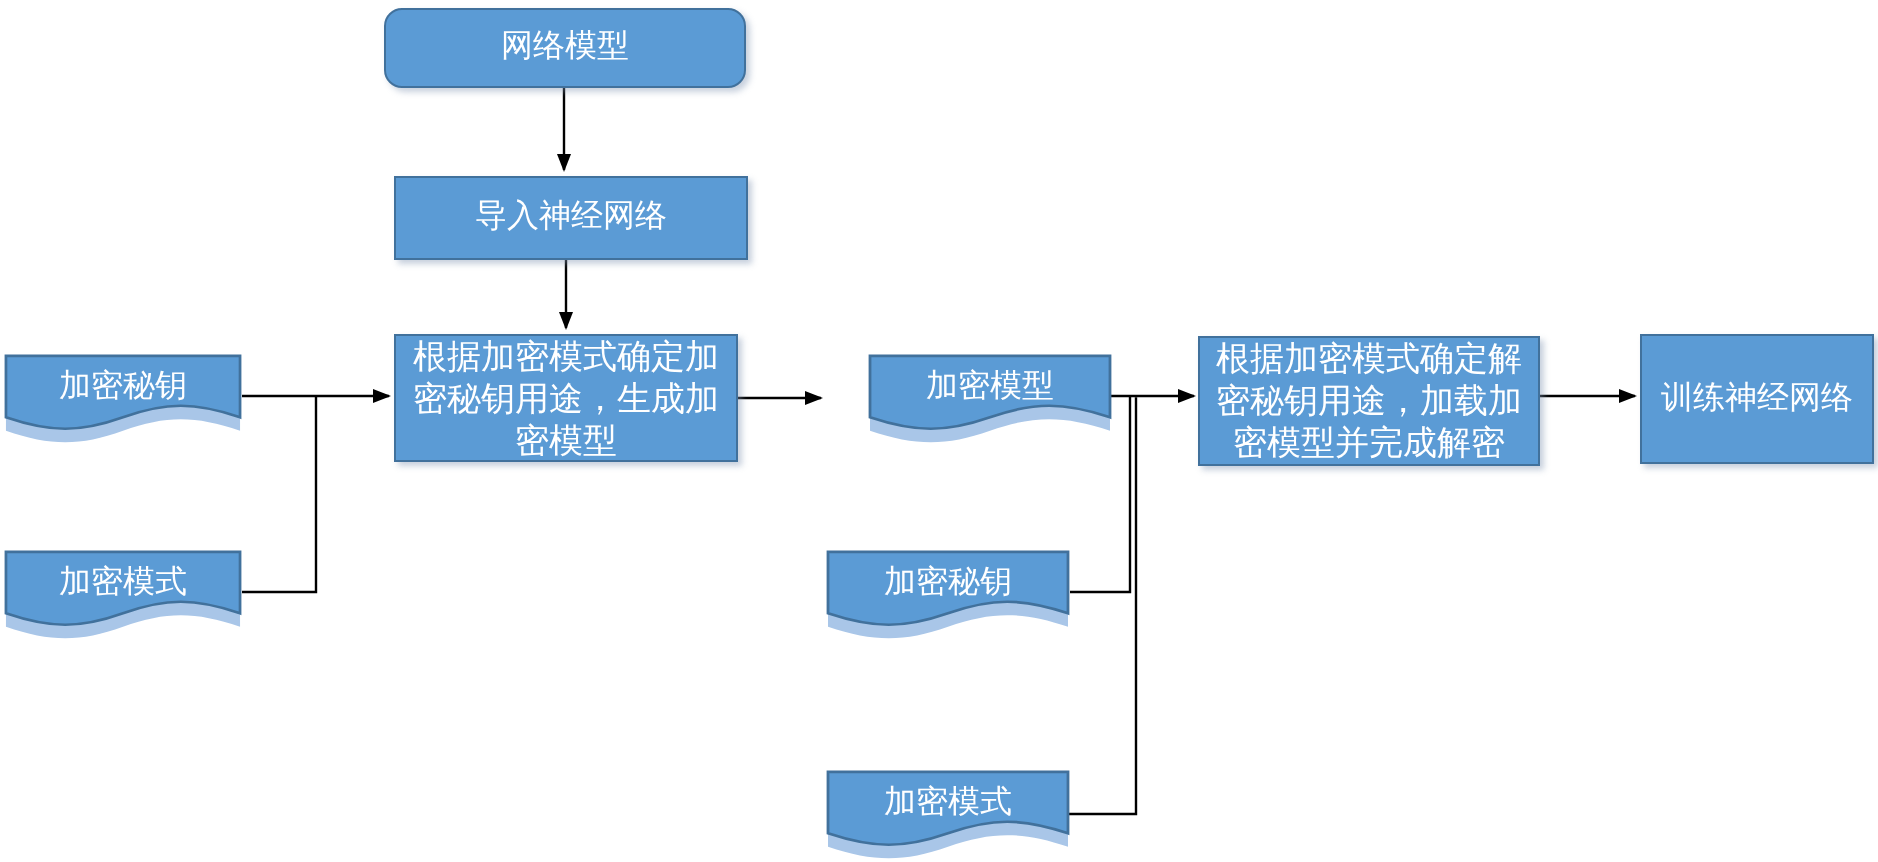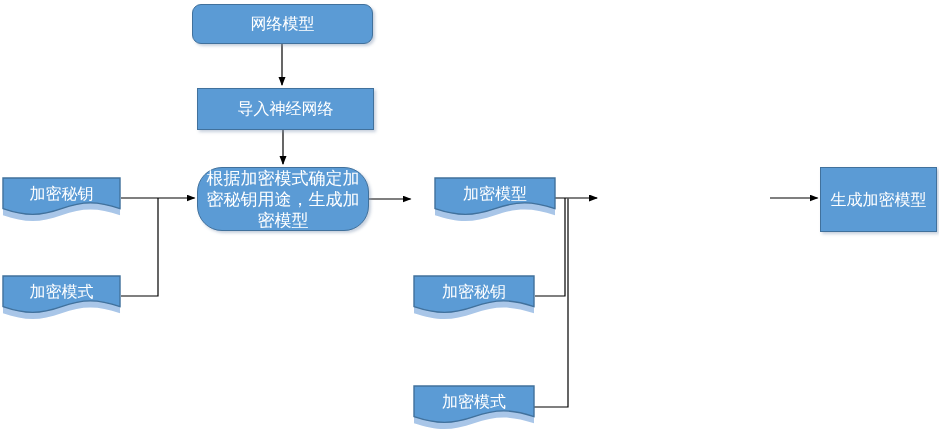--- a/index.html
+++ b/index.html
@@ -26,21 +26,21 @@
     color:var(--text-color);text-align:center;box-sizing:border-box;
     word-break:break-all;
   }
   .rect{
     background:var(--node-fill);
     border:1.4px solid var(--node-border);
     box-shadow:2px 2px 3px rgba(130,150,180,0.45);
   }
   .rounded{border-radius:9px;}
   .single{font-size:16px;line-height:20px;}
-  .multi{font-size:17px;line-height:21px;padding:0 1px;border-radius:25px;}
+  .multi{font-size:17px;line-height:21px;padding:0 1px;}
   .doc{background:transparent;border:none;}
   .doc .docshape{position:absolute;left:0;top:0;width:100%;height:100%;}
   .doc .shape-body{fill:var(--node-fill);stroke:var(--node-border);stroke-width:1.4px;}
   .doc .shape-shadow{fill:var(--doc-shadow-fill);stroke:none;}
   .doc .label{position:relative;transform:translateY(-6px);}
   .label{pointer-events:none;}
 </style>
 </head>
 <body>
 
@@ -108,18 +108,21 @@
   </div>
 
   <div class="node doc single" style="left:413px;top:385px;width:122px;height:46px;">
     <svg class="docshape" viewBox="0 0 122 48" preserveAspectRatio="none">
       <path class="shape-shadow" d="M1,8 H121 V40 C98,32 83,32 61,40 C39,48 24,48 1,40 Z"></path>
       <path class="shape-body" d="M1,1 H121 V33 C98,25 83,25 61,33 C39,41 24,41 1,33 Z"></path>
     </svg>
     <span class="label">加密模式</span>
   </div>
 
+  <div class="node rect multi" style="left:599px;top:168px;width:171px;height:65px;">
+    <span class="label">根据加密模式确定解密秘钥用途，加载加密模型并完成解密</span>
+  </div>
 
   <div class="node rect single" style="left:820px;top:167px;width:117px;height:65px;">
-    <span class="label">生成加密模型</span>
+    <span class="label">训练神经网络</span>
   </div>
 
 </div>
 
 </body></html>

